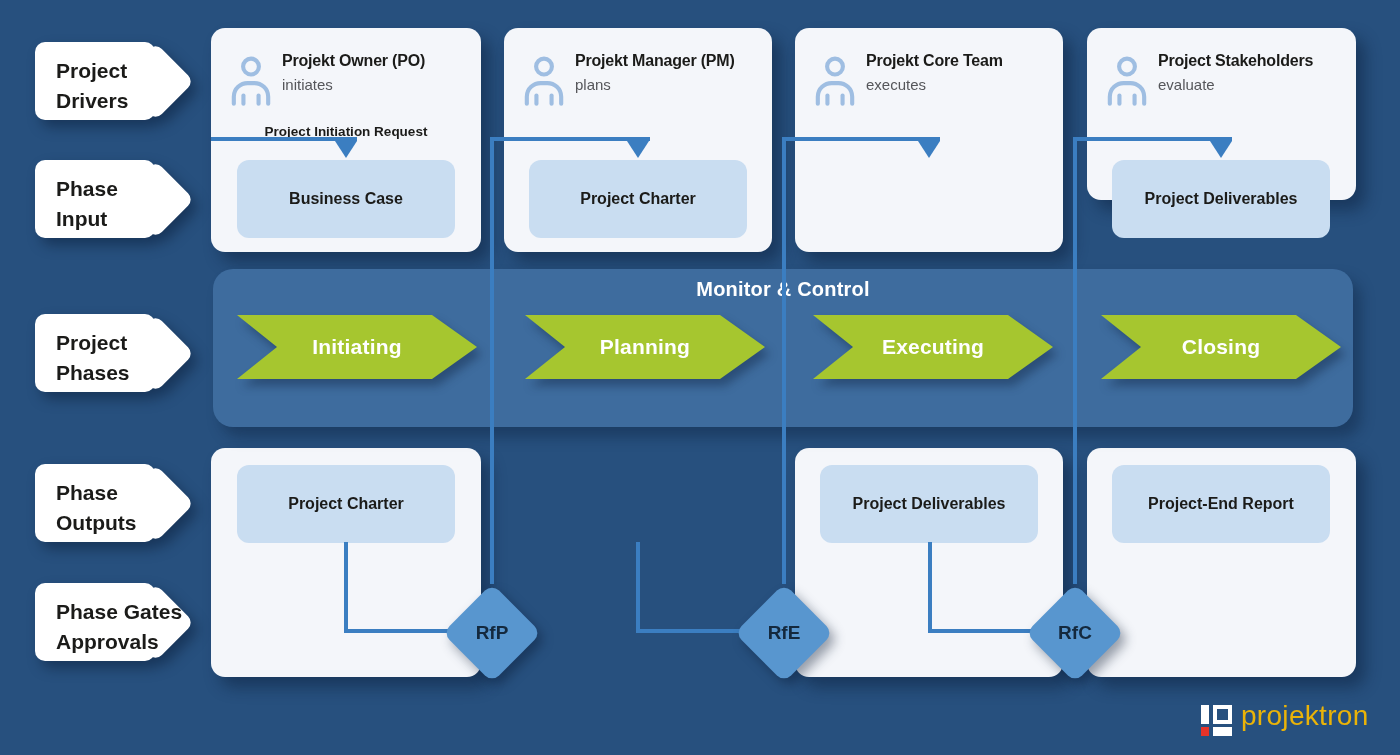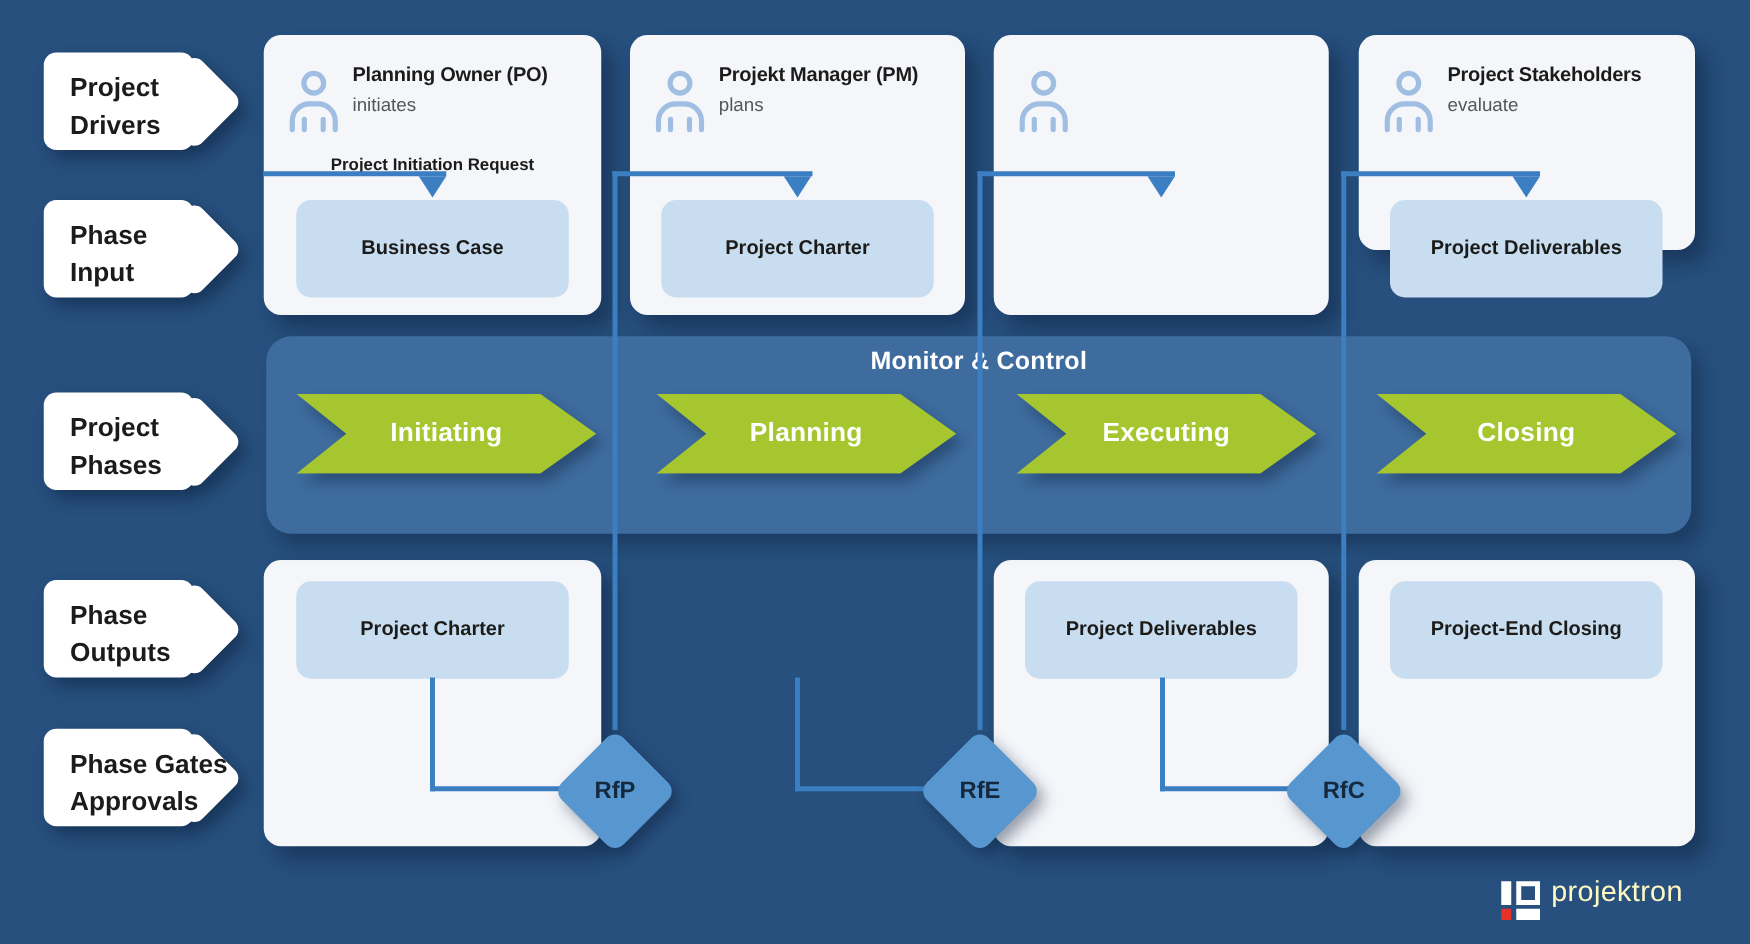--- a/index.html
+++ b/index.html
@@ -70,21 +70,21 @@
   .gate .lbl{position:absolute;inset:0;display:flex;align-items:center;justify-content:center;
     font-size:19px;font-weight:bold;color:#14293E;}
 
   
   .logo{position:absolute;left:1201px;top:700px;display:flex;align-items:flex-start;z-index:2;}
   .logo-mark{position:relative;width:31px;height:31px;margin:5px 9px 0 0;}
   .logo-mark .bar-l{position:absolute;left:0;top:0;width:8px;height:19px;background:#fff;}
   .logo-mark .red{position:absolute;left:0;top:22px;width:8px;height:9px;background:var(--logo-red,#E63329);}
   .logo-mark .sq{position:absolute;left:12px;top:0;width:19px;height:19px;border:4.5px solid #fff;}
   .logo-mark .bar-b{position:absolute;left:12px;top:22px;width:19px;height:9px;background:#fff;}
-  .logo-text{font-size:23px;color:#fef9c3;letter-spacing:.3px;}
+  .logo-text{font-size:28px;color:#eab308;letter-spacing:.3px;}
 </style>
 </head>
 <body>
 
 <div class="canvas">
 
   <div class="side-label" style="top:42px">
     <div class="shape"></div>
     <div class="tip"></div>
     <div class="txt">
@@ -126,21 +126,21 @@
   </div>
 
   <div class="card top-card" style="left:211px;top:28px;width:270px;height:224px">
     <svg class="person" viewBox="0 0 64 72" width="44" height="54">
       <circle cx="32" cy="15" r="11.5" fill="none" stroke="#9FBEE2" stroke-width="6"></circle>
       <path d="M7 69 V59 C7 47 17 39 27 39 H37 C47 39 57 47 57 59 V69" fill="none" stroke="#9FBEE2" stroke-width="6" stroke-linecap="round"></path>
       <path d="M21 69 V57" stroke="#9FBEE2" stroke-width="6" stroke-linecap="round" fill="none"></path>
       <path d="M43 69 V57" stroke="#9FBEE2" stroke-width="6" stroke-linecap="round" fill="none"></path>
     </svg>
     <div class="titles">
-      <div class="card-title">Planning Owner (PO)</div>
+      <div class="card-title">Projekt Owner (PO)</div>
       <div class="card-sub">initiates</div>
     </div>
     <div class="flow-label">Project Initiation Request</div>
     <div class="blue-box">Business Case</div>
   </div>
 
   <div class="card top-card" style="left:504px;top:28px;width:268px;height:224px">
     <svg class="person" viewBox="0 0 64 72" width="44" height="54">
       <circle cx="32" cy="15" r="11.5" fill="none" stroke="#9FBEE2" stroke-width="6"></circle>
       <path d="M7 69 V59 C7 47 17 39 27 39 H37 C47 39 57 47 57 59 V69" fill="none" stroke="#9FBEE2" stroke-width="6" stroke-linecap="round"></path>
@@ -154,20 +154,24 @@
     <div class="blue-box" style="left:25px">Project Charter</div>
   </div>
 
   <div class="card top-card" style="left:795px;top:28px;width:268px;height:224px">
     <svg class="person" viewBox="0 0 64 72" width="44" height="54">
       <circle cx="32" cy="15" r="11.5" fill="none" stroke="#9FBEE2" stroke-width="6"></circle>
       <path d="M7 69 V59 C7 47 17 39 27 39 H37 C47 39 57 47 57 59 V69" fill="none" stroke="#9FBEE2" stroke-width="6" stroke-linecap="round"></path>
       <path d="M21 69 V57" stroke="#9FBEE2" stroke-width="6" stroke-linecap="round" fill="none"></path>
       <path d="M43 69 V57" stroke="#9FBEE2" stroke-width="6" stroke-linecap="round" fill="none"></path>
     </svg>
+    <div class="titles">
+      <div class="card-title">Projekt Core Team</div>
+      <div class="card-sub">executes</div>
+    </div>
   </div>
 
   <div class="card top-card" style="left:1087px;top:28px;width:269px;height:172px">
     <svg class="person" viewBox="0 0 64 72" width="44" height="54">
       <circle cx="32" cy="15" r="11.5" fill="none" stroke="#9FBEE2" stroke-width="6"></circle>
       <path d="M7 69 V59 C7 47 17 39 27 39 H37 C47 39 57 47 57 59 V69" fill="none" stroke="#9FBEE2" stroke-width="6" stroke-linecap="round"></path>
       <path d="M21 69 V57" stroke="#9FBEE2" stroke-width="6" stroke-linecap="round" fill="none"></path>
       <path d="M43 69 V57" stroke="#9FBEE2" stroke-width="6" stroke-linecap="round" fill="none"></path>
     </svg>
     <div class="titles">
@@ -205,21 +209,21 @@
     <div class="chev">Closing</div>
   </div>
 
   <div class="card bottom-card" style="left:211px;top:448px;width:270px;height:229px">
     <div class="blue-box">Project Charter</div>
   </div>
   <div class="card bottom-card" style="left:795px;top:448px;width:268px;height:229px">
     <div class="blue-box" style="left:25px">Project Deliverables</div>
   </div>
   <div class="card bottom-card" style="left:1087px;top:448px;width:269px;height:229px">
-    <div class="blue-box" style="left:25px">Project-End Closing</div>
+    <div class="blue-box" style="left:25px">Project-End Report</div>
   </div>
 
   <div class="vline" style="left:344px;top:542px;height:91px"></div>
   <div class="hline" style="left:344px;top:629px;width:105px"></div>
   <div class="vline" style="left:636px;top:542px;height:91px"></div>
   <div class="hline" style="left:636px;top:629px;width:106px"></div>
   <div class="vline" style="left:928px;top:542px;height:91px"></div>
   <div class="hline" style="left:928px;top:629px;width:104px"></div>
 
   <div class="gate" style="left:457px;top:598px">

